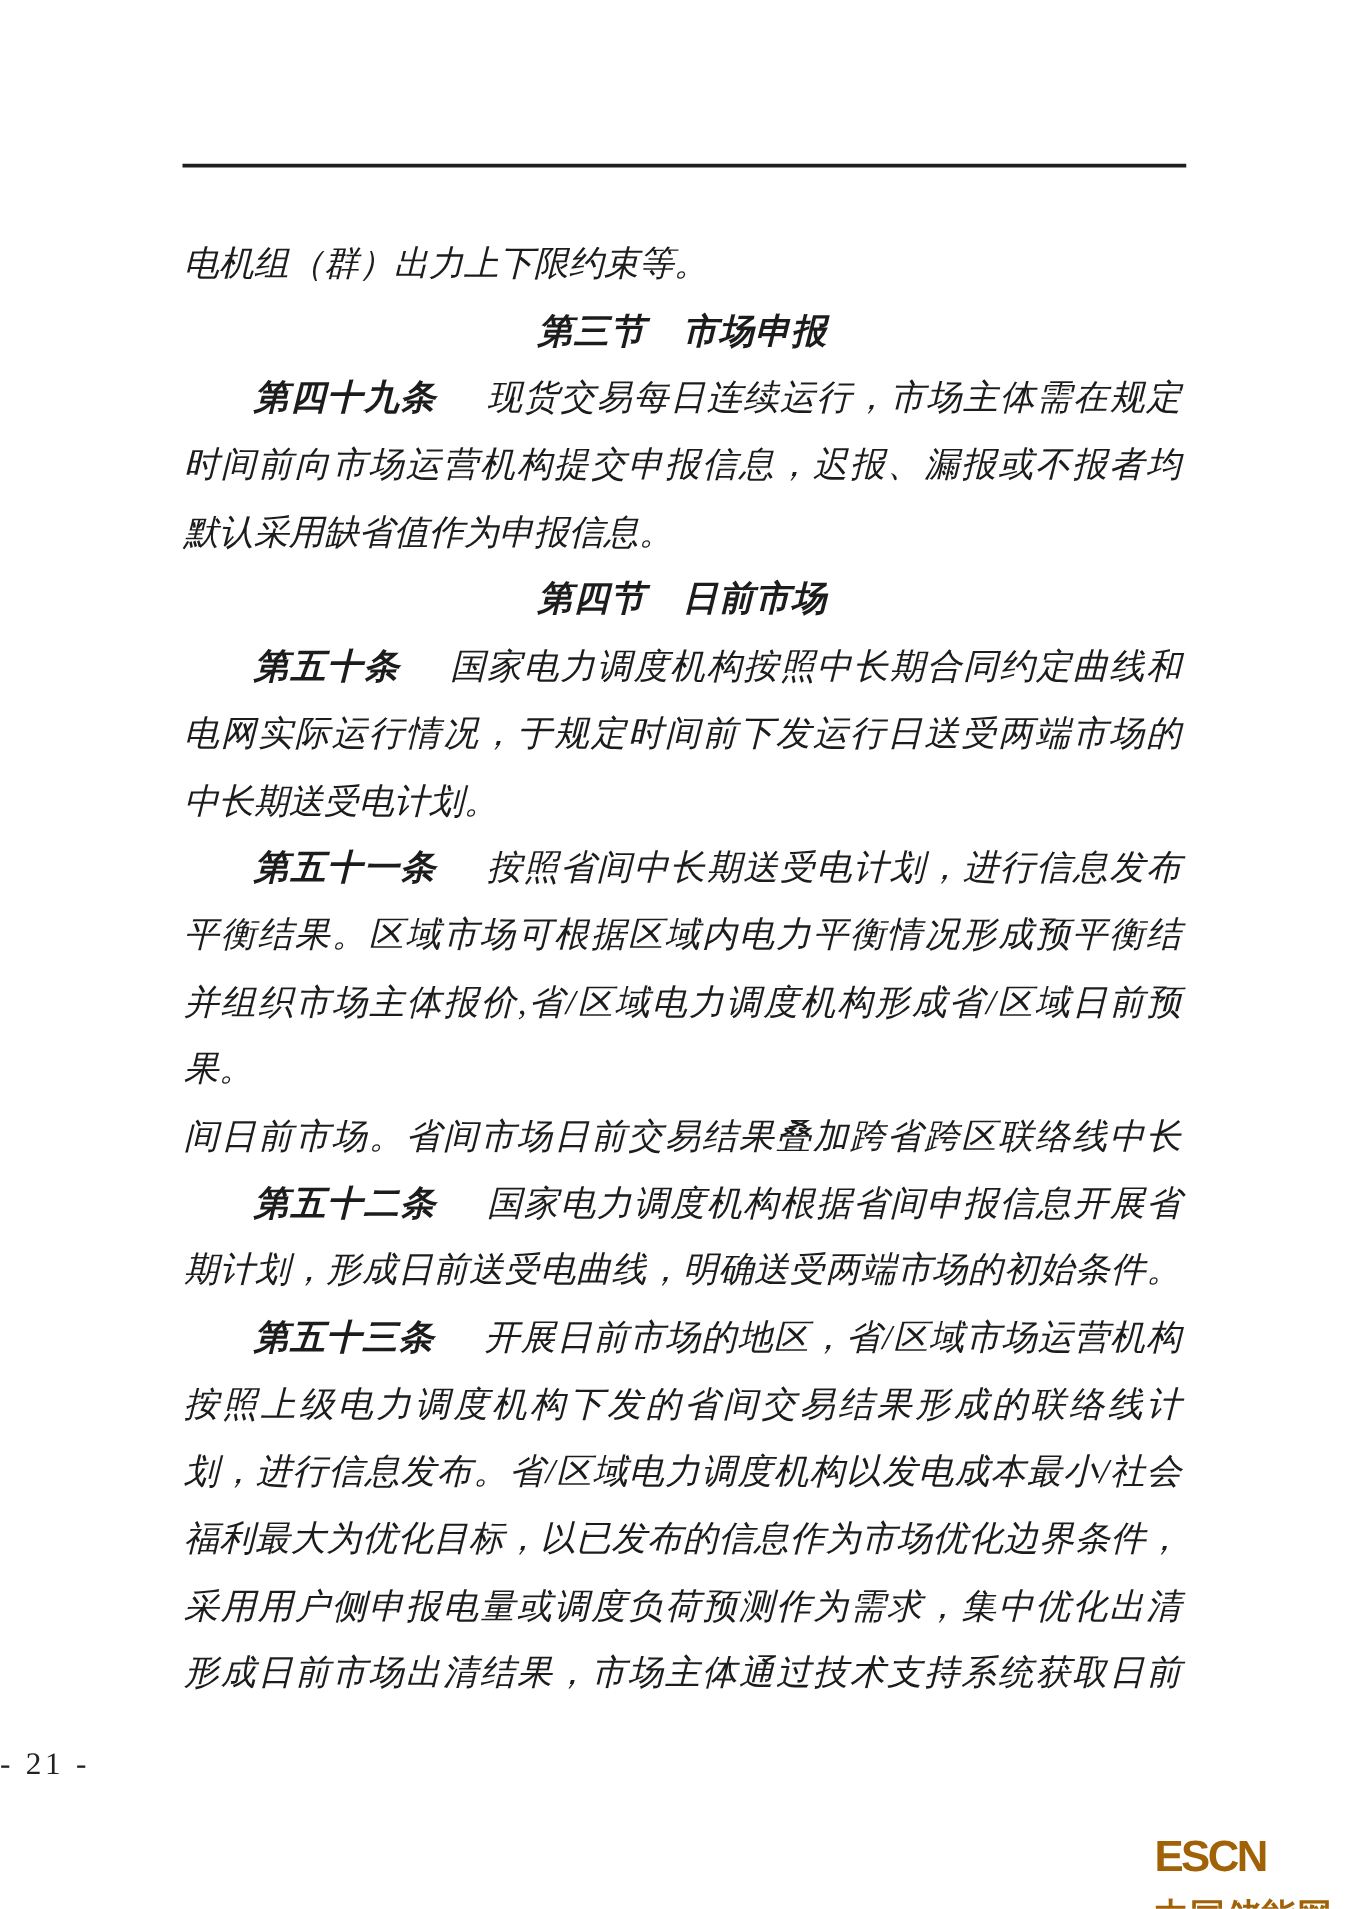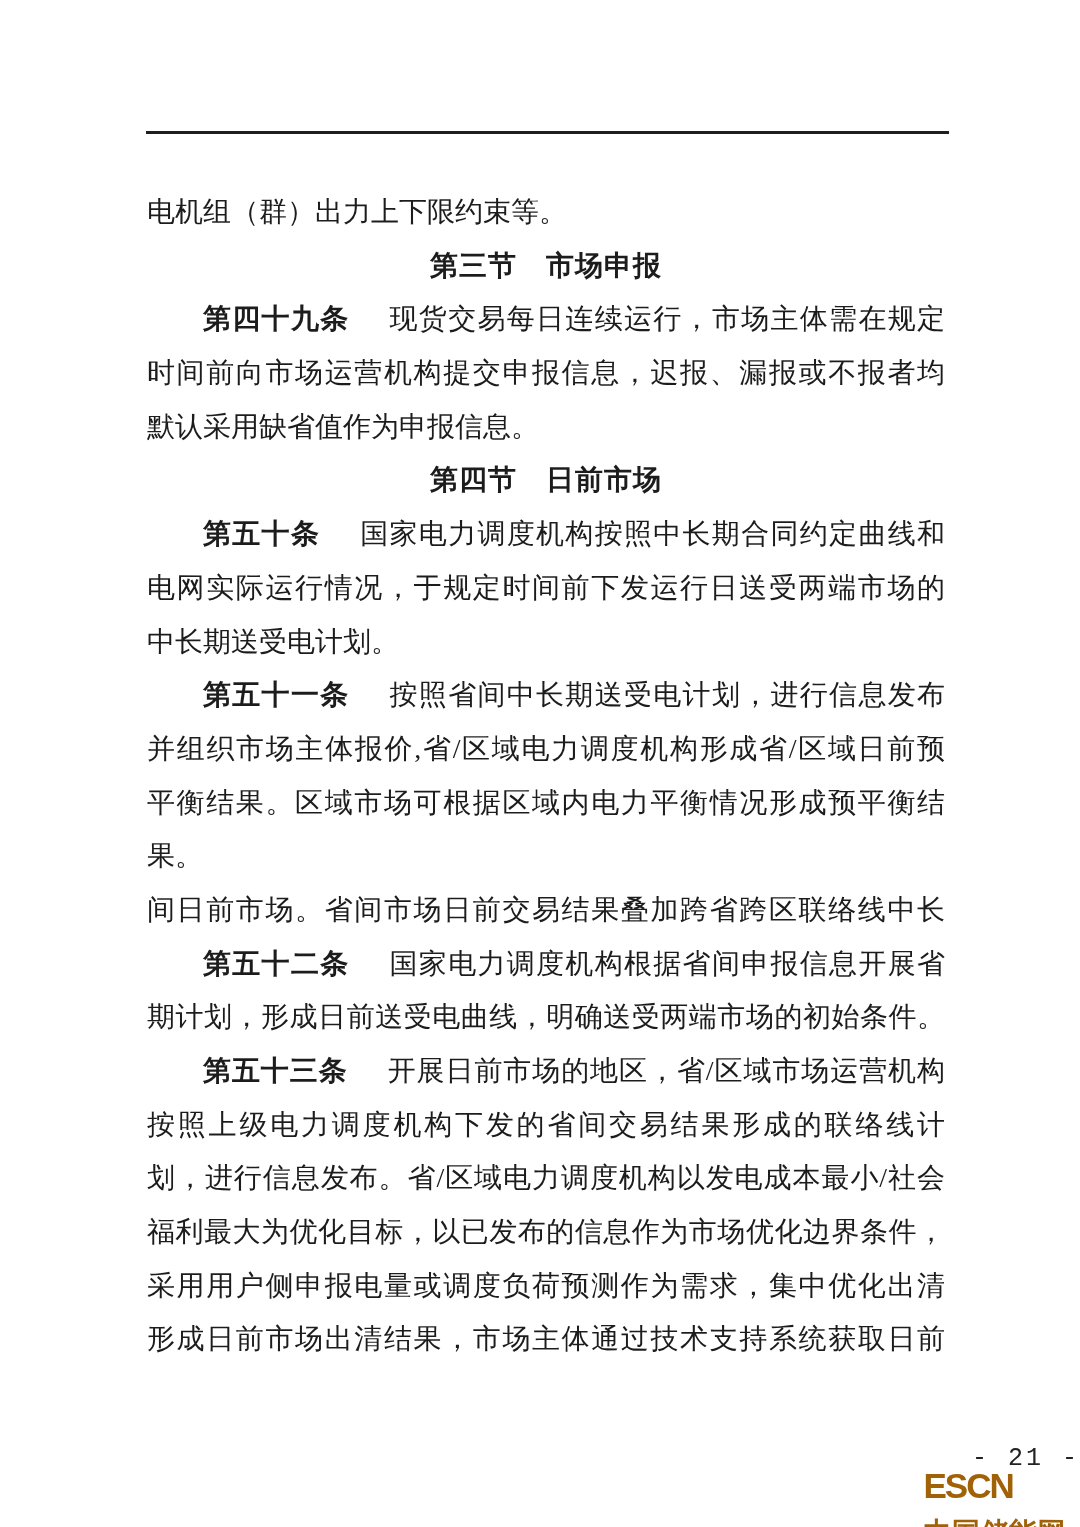--- a/index.html
+++ b/index.html
@@ -16,20 +16,21 @@
     position: absolute;
     left: 146px; top: 131px;
     width: 803px; height: 3px;
     background: #1f1f1f;
   }
 
   .content {
     position: absolute;
     left: 147px; top: 185px;
     width: 798px;
+    font-style: italic;
   }
   .line {
     height: 53.7px;
     line-height: 53.7px;
     font-size: 28px;
     color: #1c1c1c;
     text-align: justify;
     text-align-last: justify;
     white-space: nowrap;
   }
@@ -38,26 +39,25 @@
     text-align: right;
     text-align-last: center;
     font-weight: bold;
     letter-spacing: 1px;
   }
   .line.indent { text-indent: 56px; }
   .artnum { font-weight: bold; margin-right: 40px; }
 
   .page-number {
     position: absolute;
-    left: 0; right: 0; top: 1444px;
-    text-align: right;
+    left: 0; right: 0; top: 1398px;
+    text-align: left;
     font-size: 25px;
     color: #222222;
     letter-spacing: 3px;
-    font-family: Liberation Mono, monospace;
   }
 
   .logo {
     position: absolute;
     right: 14px; top: 1466px;
     display: flex;
     align-items: baseline;
     gap: 8px;
     color: #e60012;
   }
@@ -85,22 +85,22 @@
       <div class="line last">电机组（群）出力上下限约束等。</div>
       <div class="line heading">第三节　市场申报</div>
       <div class="line indent"><span class="artnum">第四十九条</span>现货交易每日连续运行，市场主体需在规定</div>
       <div class="line full">时间前向市场运营机构提交申报信息，迟报、漏报或不报者均</div>
       <div class="line last">默认采用缺省值作为申报信息。</div>
       <div class="line heading">第四节　日前市场</div>
       <div class="line indent"><span class="artnum">第五十条</span>国家电力调度机构按照中长期合同约定曲线和</div>
       <div class="line full">电网实际运行情况，于规定时间前下发运行日送受两端市场的</div>
       <div class="line last">中长期送受电计划。</div>
       <div class="line indent"><span class="artnum">第五十一条</span>按照省间中长期送受电计划，进行信息发布</div>
+      <div class="line full">平衡结果。区域市场可根据区域内电力平衡情况形成预平衡结</div>
       <div class="line full">并组织市场主体报价,省/区域电力调度机构形成省/区域日前预</div>
-      <div class="line full">平衡结果。区域市场可根据区域内电力平衡情况形成预平衡结</div>
       <div class="line last">果。</div>
       <div class="line full">间日前市场。省间市场日前交易结果叠加跨省跨区联络线中长</div>
       <div class="line indent"><span class="artnum">第五十二条</span>国家电力调度机构根据省间申报信息开展省</div>
       <div class="line full">期计划，形成日前送受电曲线，明确送受两端市场的初始条件。</div>
       <div class="line indent"><span class="artnum">第五十三条</span>开展日前市场的地区，省/区域市场运营机构</div>
       <div class="line full">按照上级电力调度机构下发的省间交易结果形成的联络线计</div>
       <div class="line full">划，进行信息发布。省/区域电力调度机构以发电成本最小/社会</div>
       <div class="line full">福利最大为优化目标，以已发布的信息作为市场优化边界条件，</div>
       <div class="line full">采用用户侧申报电量或调度负荷预测作为需求，集中优化出清</div>
       <div class="line full">形成日前市场出清结果，市场主体通过技术支持系统获取日前</div>

